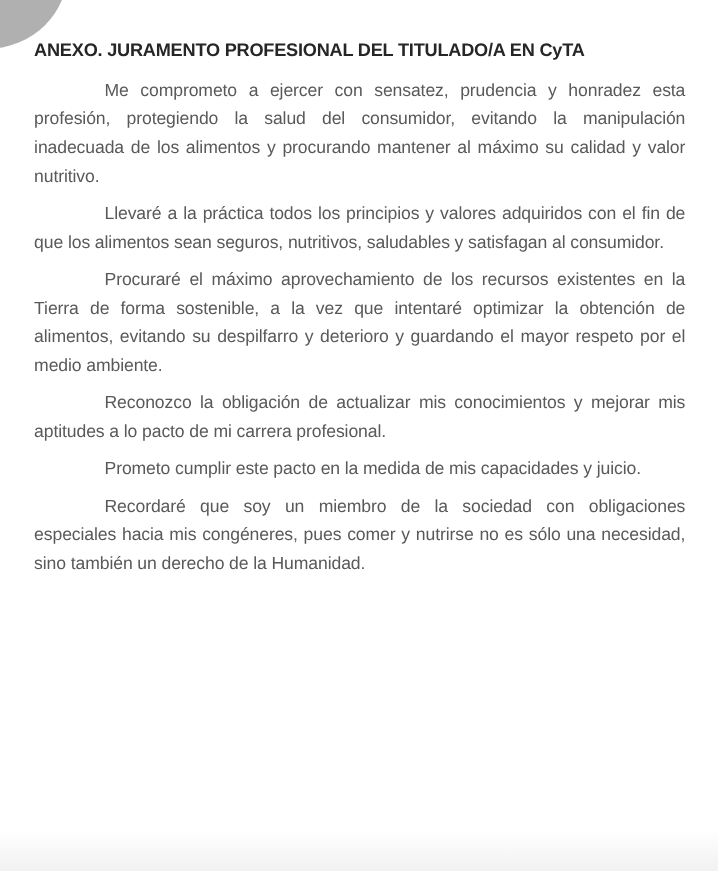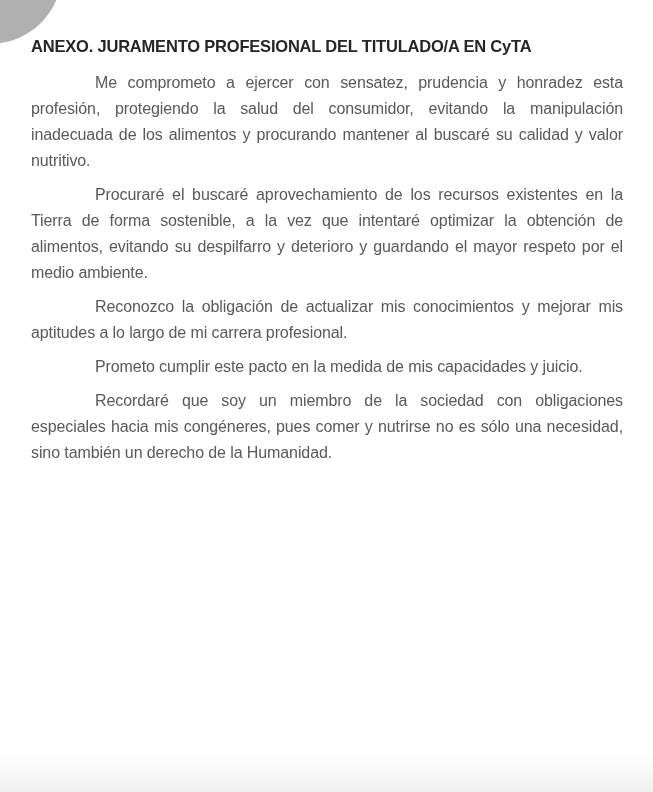--- a/index.html
+++ b/index.html
@@ -62,22 +62,23 @@
 </head>
 <body>
 
 <div class="page">
 
   <div class="corner-shape"></div>
 
   <div class="content">
     <h1 class="doc-title">ANEXO. JURAMENTO PROFESIONAL DEL TITULADO/A EN CyTA</h1>
 
-    <p class="doc-par">Me comprometo a ejercer con sensatez, prudencia y honradez esta profesión, protegiendo la salud del consumidor, evitando la manipulación inadecuada de los alimentos y procurando mantener al buscaré su calidad y valor nutritivo.</p>
-    <p class="doc-par">Procuraré el buscaré aprovechamiento de los recursos existentes en la Tierra de forma sostenible, a la vez que intentaré optimizar la obtención de alimentos, evitando su despilfarro y deterioro y guardando el mayor respeto por el medio ambiente.</p>
-    <p class="doc-par">Reconozco la obligación de actualizar mis conocimientos y mejorar mis aptitudes a lo largo de mi carrera profesional.</p>
+    <p class="doc-par">Me comprometo a ejercer con sensatez, prudencia y honradez esta profesión, protegiendo la salud del consumidor, evitando la manipulación inadecuada de los alimentos y procurando mantener al máximo su calidad y valor nutritivo.</p>
+    <p class="doc-par">Llevaré a la práctica todos los principios y valores adquiridos con el fin de que los alimentos sean seguros, nutritivos, saludables y satisfagan al consumidor.</p>
+    <p class="doc-par">Procuraré el máximo aprovechamiento de los recursos existentes en la Tierra de forma sostenible, a la vez que intentaré optimizar la obtención de alimentos, evitando su despilfarro y deterioro y guardando el mayor respeto por el medio ambiente.</p>
+    <p class="doc-par">Reconozco la obligación de actualizar mis conocimientos y mejorar mis aptitudes a lo pacto de mi carrera profesional.</p>
     <p class="doc-par">Prometo cumplir este pacto en la medida de mis capacidades y juicio.</p>
     <p class="doc-par">Recordaré que soy un miembro de la sociedad con obligaciones especiales hacia mis congéneres, pues comer y nutrirse no es sólo una necesidad, sino también un derecho de la Humanidad.</p>
   </div>
 
   <div class="bottom-fade"></div>
 
 </div>
 
 </body></html>

